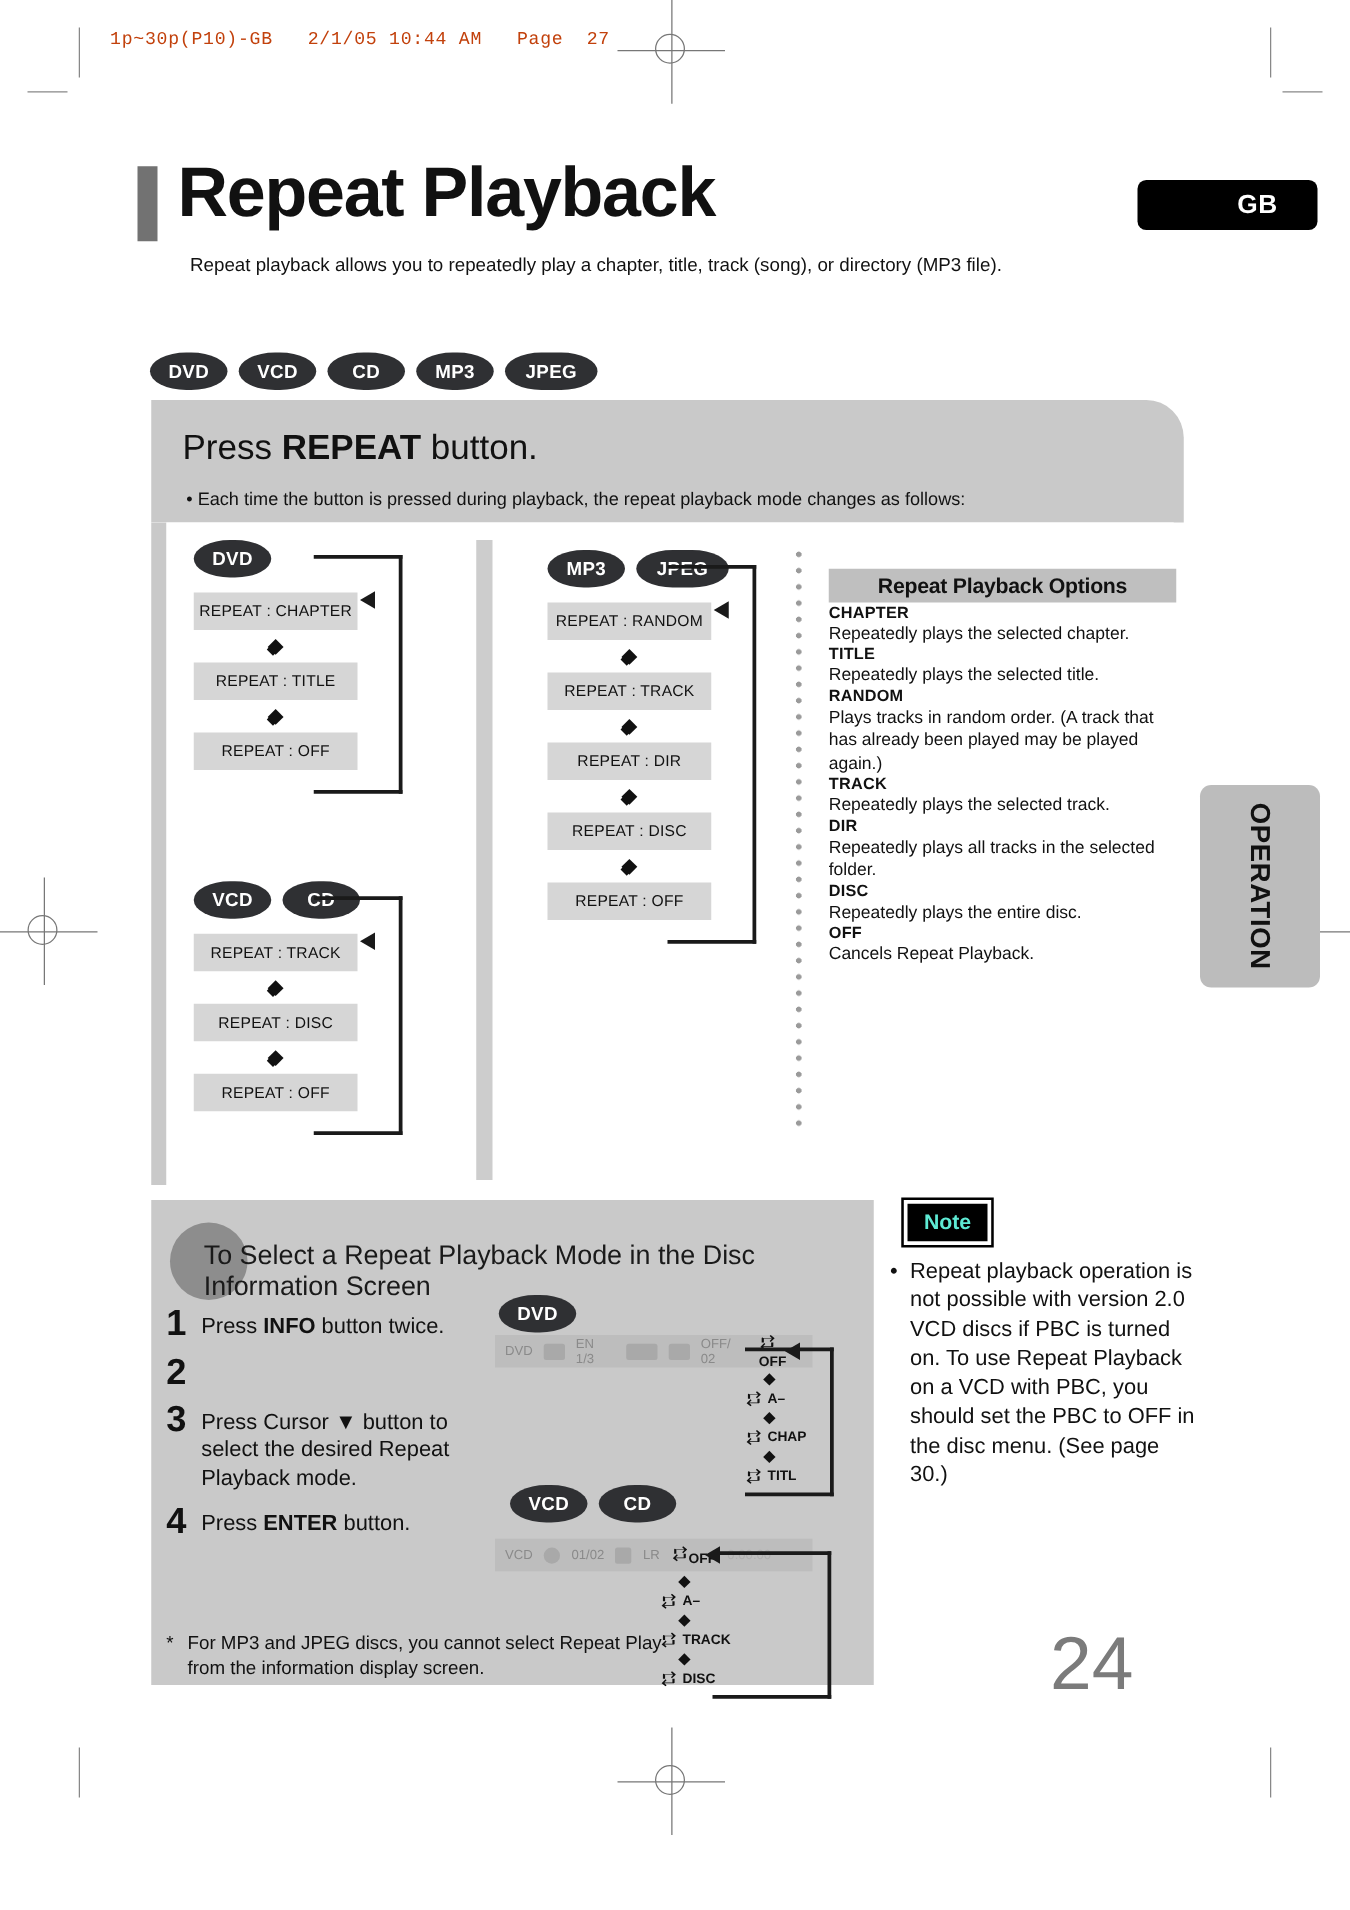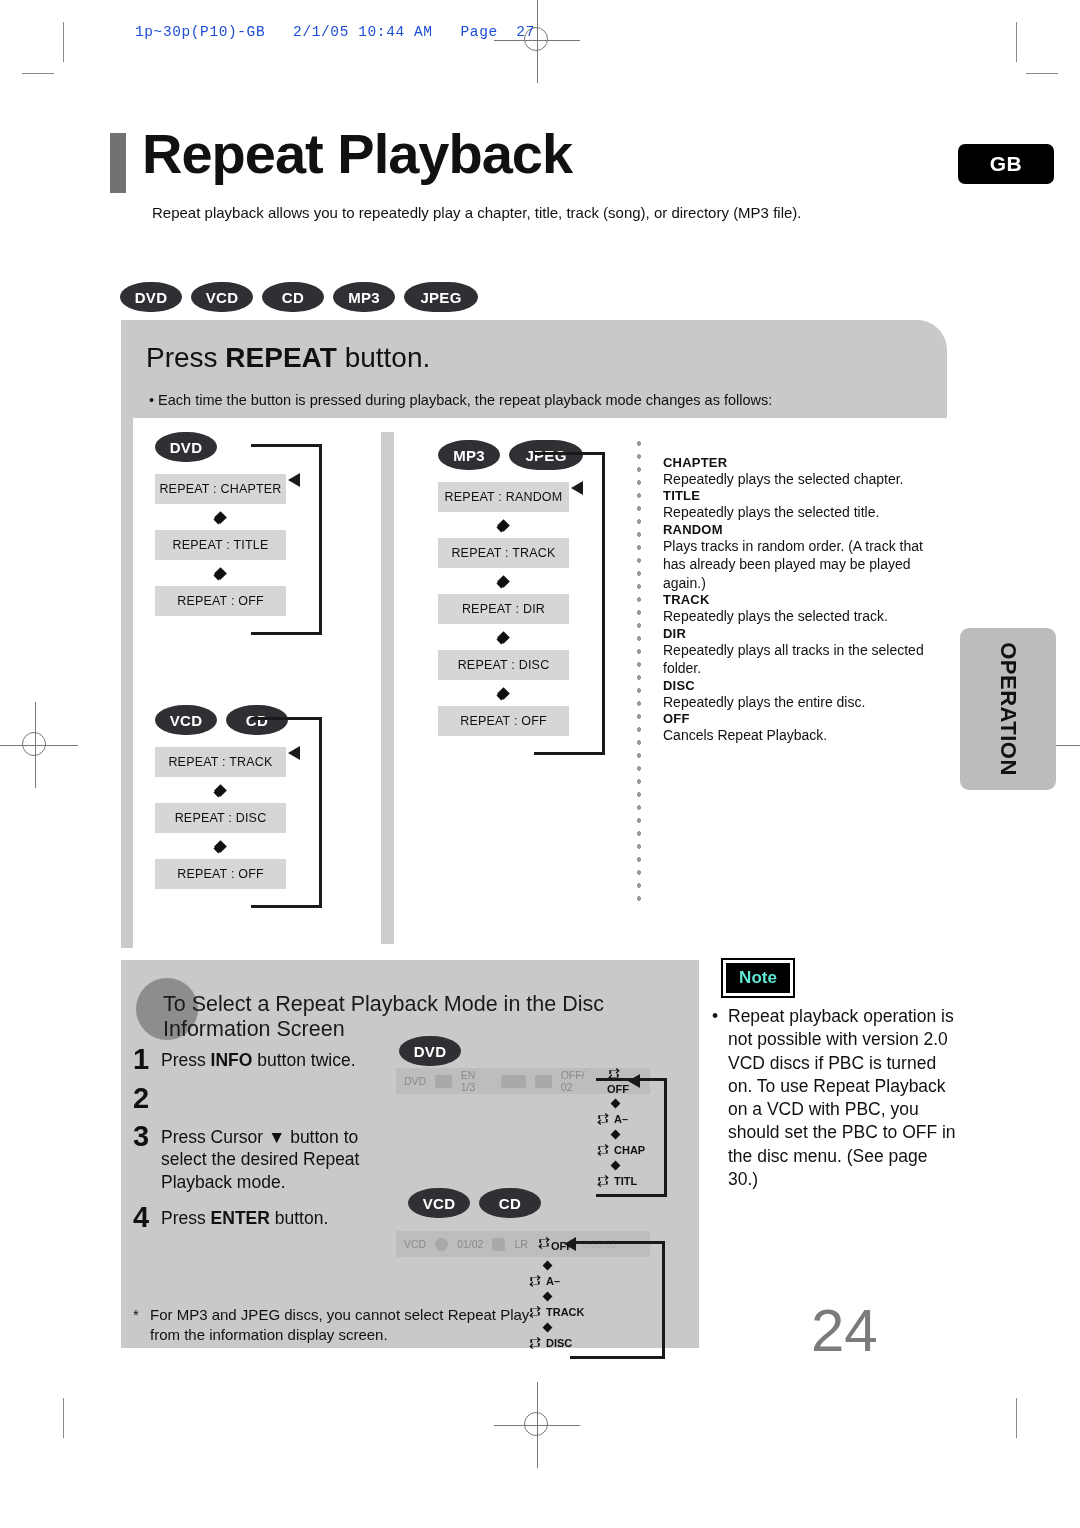--- a/index.html
+++ b/index.html
@@ -10,29 +10,29 @@
   .crop{position:absolute;background:#888;}
   .regmark{position:absolute;width:42px;height:42px;}
   .regmark .rc{position:absolute;left:8px;top:8px;width:24px;height:24px;
                border:1px solid #777;border-radius:50%;box-sizing:border-box;}
   .regmark .rh{position:absolute;left:0;top:20.5px;width:42px;height:1px;background:#777;}
   .regmark .rv{position:absolute;left:20.5px;top:0;width:1px;height:42px;background:#777;}
   .regmark.long .rh{left:-22px;width:86px;}
   .regmark.long .rv{top:-22px;height:86px;}
 
   .printhdr{position:absolute;left:88px;top:24px;font-family:"Liberation Mono",monospace;
-            font-size:14.5px;color:#1d4ed8;letter-spacing:.6px;white-space:pre;margin-left:47px;}
+            font-size:14.5px;color:#c2410c;letter-spacing:.6px;white-space:pre;}
 
   
   .titlebar{position:absolute;left:110px;top:133px;width:16px;height:60px;background:#727272;}
   h1.title{position:absolute;left:142px;top:126px;margin:0;font-size:56px;font-weight:bold;
            letter-spacing:-1px;line-height:1;}
   .gbbadge{position:absolute;right:26px;top:144px;width:96px;height:40px;background:#000;
            border-radius:7px;color:#fff;font-size:21px;font-weight:bold;
-           display:flex;align-items:center;justify-content:center;letter-spacing:.5px;}
+           display:flex;align-items:center;justify-content:center;letter-spacing:.5px;padding-left:48px;}
   .subtitle{position:absolute;left:152px;top:204px;font-size:15px;color:#111;}
 
   
   .pillrow{position:absolute;display:flex;gap:9px;}
   .pill{background:#2f3033;color:#fff;border-radius:50%/50%;
         display:flex;align-items:center;justify-content:center;
         font-size:15px;font-weight:bold;letter-spacing:.3px;
         width:62px;height:30px;border-radius:31px/16px;}
   .pill.w70{width:74px;}
 
@@ -99,21 +99,21 @@
   .cyclecol .dia{height:14px;display:flex;align-items:center;padding-left:16px;}
   .cyclecol .dia i{width:7px;height:7px;background:#111;transform:rotate(45deg);display:block;}
   .rpt{display:inline-block;width:14px;height:14px;flex:none;}
 
   
   .notebadge{position:absolute;left:723px;top:960px;width:64px;height:30px;background:#000;
              border:3px solid #fff;outline:2px solid #000;color:#5eead4;font-size:17px;font-weight:bold;
              display:flex;align-items:center;justify-content:center;}
   .notetext{position:absolute;left:712px;top:1005px;width:250px;font-size:17.5px;line-height:1.33;display:flex;}
   .notetext .bul{width:16px;flex:none;}
-  .pageno{position:absolute;left:811px;top:1296px;font-size:60px;color:#7b7b7b;}
+  .pageno{position:absolute;left:840px;top:1296px;font-size:60px;color:#7b7b7b;}
 </style>
 </head>
 <body>
 
 <div class="crop" style="left:63px;top:22px;width:1px;height:40px;"></div>
 <div class="crop" style="left:22px;top:73px;width:32px;height:1px;"></div>
 <div class="crop" style="left:1016px;top:22px;width:1px;height:40px;"></div>
 <div class="crop" style="left:1026px;top:73px;width:32px;height:1px;"></div>
 <div class="crop" style="left:63px;top:1398px;width:1px;height:40px;"></div>
 <div class="crop" style="left:1016px;top:1398px;width:1px;height:40px;"></div>
@@ -222,20 +222,21 @@
   <div class="fbox">REPEAT : DISC</div>
   <div class="fdia">
       <span></span>
     </div>
   <div class="fbox">REPEAT : OFF</div>
   <div class="loop" style="left:96px;top:12px;width:68px;height:297px;border-top:3px solid #1a1a1a;"></div>
   <div class="arrowhead" style="left:133px;top:41px;"></div>
 </div>
 
 <div class="optwrap">
+  <div class="opthdr">Repeat Playback Options</div>
   <div>
       <div class="optterm">CHAPTER</div>
       <div class="optdesc">Repeatedly plays the selected chapter.</div>
     </div>
   <div>
       <div class="optterm">TITLE</div>
       <div class="optdesc">Repeatedly plays the selected title.</div>
     </div>
   <div>
       <div class="optterm">RANDOM</div>

